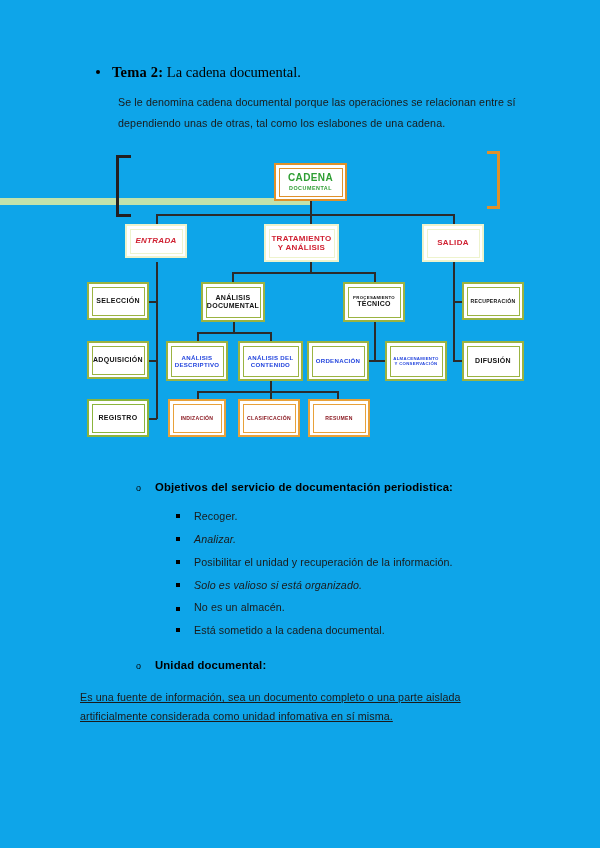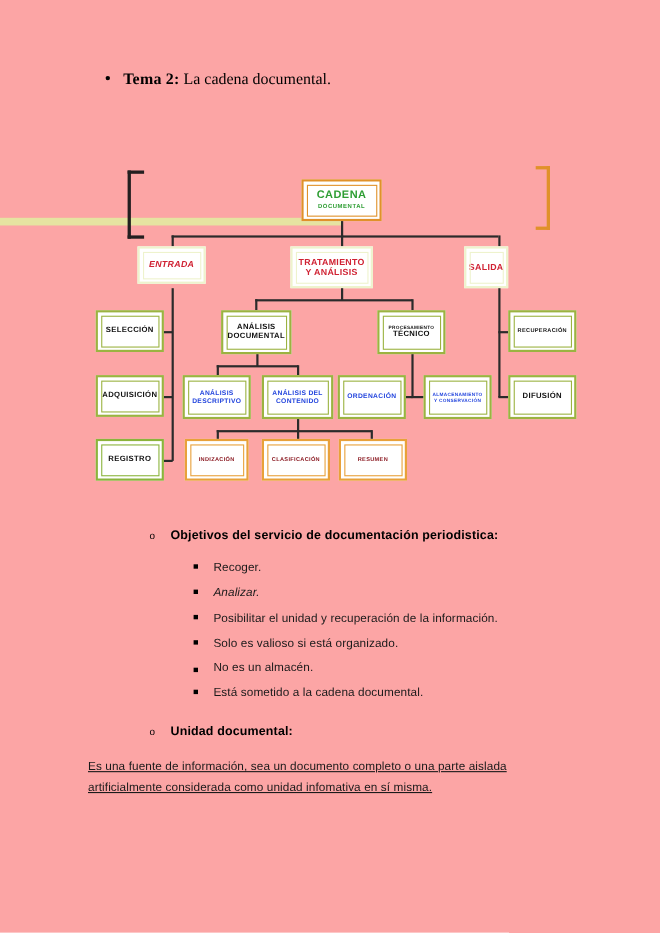--- a/index.html
+++ b/index.html
@@ -10,21 +10,21 @@
   body {
     width: 600px;
     height: 848px;
     position: relative;
     font-family: "Liberation Sans", sans-serif;
     overflow: hidden;
   }
   .page {
     position: absolute;
     inset: 0;
-    background: #fca5a5;
+    background: #0ea5e9;
   }
 
   
   .heading-row {
     position: absolute;
     left: 96px;
     top: 64px;
     width: 430px;
     display: flex;
     align-items: baseline;
@@ -212,20 +212,21 @@
 </head>
 <body>
 
 <div class="page">
 
   <div class="heading-row">
     <span class="bullet-disc"></span>
     <span class="heading-text"><b>Tema 2:</b> <span>La cadena documental.</span></span>
   </div>
 
+  <div class="para" id="intro-para">Se le denomina cadena documental porque las operaciones se relacionan entre sí dependiendo unas de otras, tal como los eslabones de una cadena.</div>
 
   <div id="diagram">
 
     <div class="band"></div>
     <div class="bracket bracket-left"></div>
     <div class="bracket bracket-right"></div>
 
     <div class="node n-cadena" style="left:194px; top:10px; width:73px; height:38px;">
       <span class="t1">CADENA</span>
       <span class="t2">DOCUMENTAL</span>
@@ -237,21 +238,21 @@
     <div class="ln lnv" style="left:230px; top:61px; height:10px;"></div>
     <div class="ln lnv" style="left:373px; top:61px; height:10px;"></div>
 
     <div class="node n-level2" style="left:45px; top:71px; width:62px; height:34px;font-style:italic;">
       <span class="t1">ENTRADA</span>
     </div>
     <div class="node n-level2" style="left:184px; top:71px; width:75px; height:38px;">
       <span class="t1">TRATAMIENTO</span>
       <span class="t1">Y ANÁLISIS</span>
     </div>
-    <div class="node n-level2" style="left:342px; top:71px; width:40px; height:38px;">
+    <div class="node n-level2" style="left:342px; top:71px; width:62px; height:38px;">
       <span class="t1">SALIDA</span>
     </div>
 
     <div class="ln lnv" style="left:76px; top:109px; height:157px;"></div>
     <div class="ln lnh" style="left:68px; top:148px; width:9px;"></div>
     <div class="ln lnh" style="left:68px; top:207px; width:9px;"></div>
     <div class="ln lnh" style="left:68px; top:265px; width:9px;"></div>
 
     <div class="node n-olive" style="left:7px; top:129px; width:62px; height:38px;">
       <span class="t-black fs7">SELECCIÓN</span>
@@ -342,21 +343,21 @@
     <span class="sq-text">Recoger.</span>
   </div>
   <div class="sq-item" style="left:176px; top:533px;font-style:italic;">
     <span class="sq-mark"></span>
     <span class="sq-text">Analizar.</span>
   </div>
   <div class="sq-item" style="left:176px; top:556px;">
     <span class="sq-mark"></span>
     <span class="sq-text">Posibilitar el unidad y recuperación de la información.</span>
   </div>
-  <div class="sq-item" style="left:176px; top:579px;">
+  <div class="sq-item" style="left:176px; top:579px;font-style:italic;">
     <span class="sq-mark"></span>
     <span class="sq-text">Solo es valioso si está organizado.</span>
   </div>
   <div class="sq-item" style="left:176px; top:601px;align-items:flex-end;">
     <span class="sq-mark"></span>
     <span class="sq-text">No es un almacén.</span>
   </div>
   <div class="sq-item" style="left:176px; top:624px;">
     <span class="sq-mark"></span>
     <span class="sq-text">Está sometido a la cadena documental.</span>

